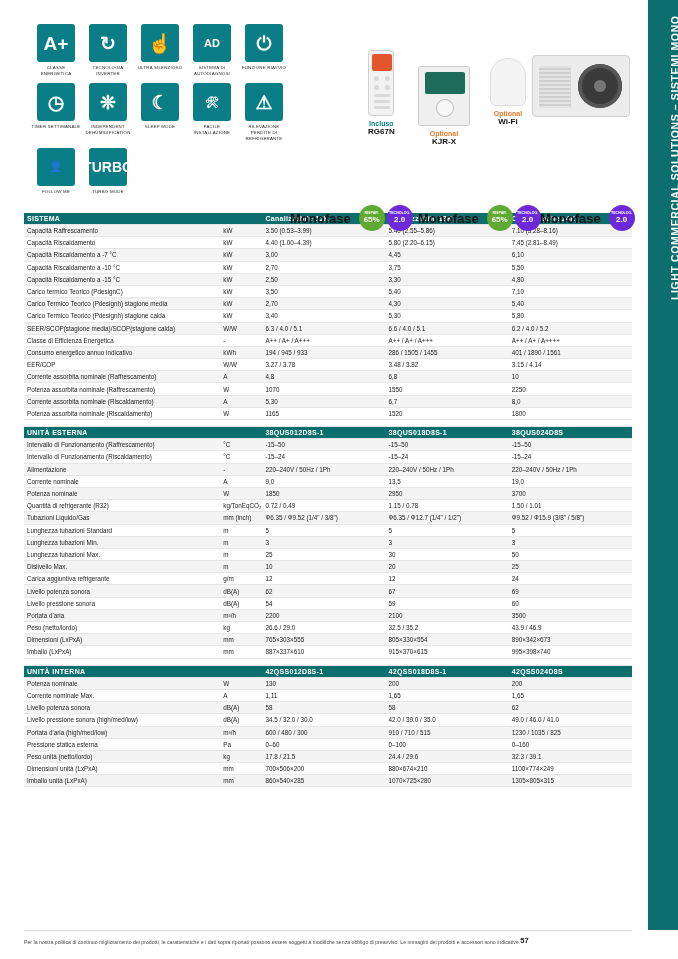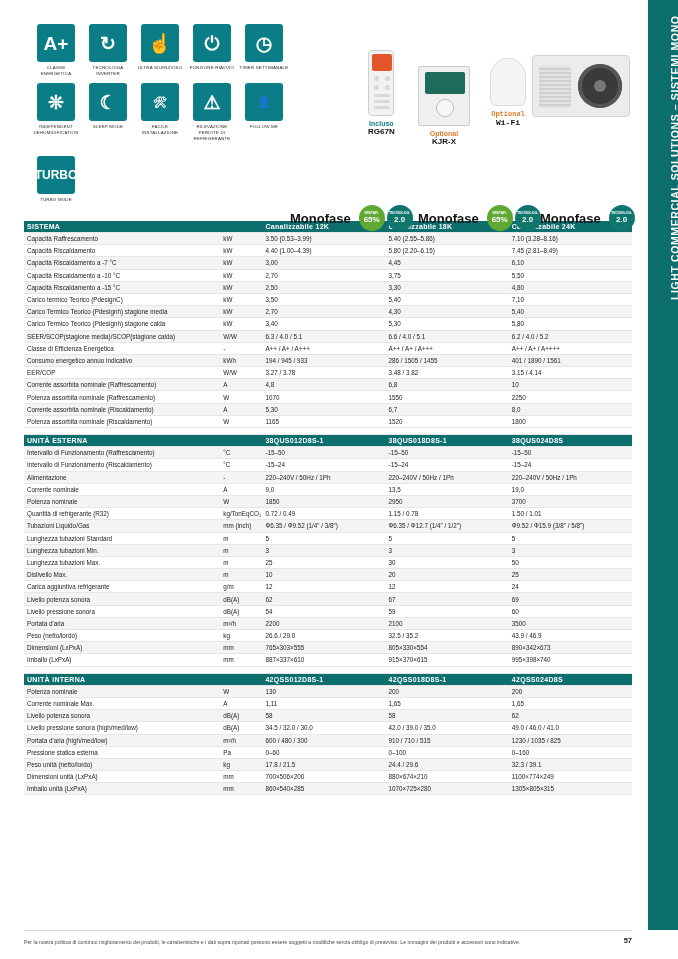--- a/index.html
+++ b/index.html
@@ -165,21 +165,21 @@
     height: 30px;
   }
   .badge-group { position:absolute; display:flex; align-items:center; gap:2px; }
   .badge-circle {
     width: 26px; height: 26px; border-radius: 50%;
     display:flex; flex-direction:column; align-items:center; justify-content:center;
     color:#fff; font-size:5.5px; font-weight:bold; line-height:1.05;
     text-align:center;
   }
   .badge-green { background:#5fa832; }
-  .badge-red { background:#0f766e; }
+  .badge-red { background:#6d28d9; }
   .badge-circle .big { font-size:8px; }
   .mono-lbl { font-size:13px; font-weight:bold; color:#111; }
 
   
   table.spec {
     width: 608px;
     border-collapse: collapse;
     margin-top: 6px;
     font-size: 6.3px;
     table-layout: fixed;
@@ -206,21 +206,21 @@
   tbody tr:nth-child(odd) td { background: #ffffff; }
   .spacer-row td { background:#fff !important; height:7px; border-bottom:none; padding:0; }
 
   
   .footer {
     position: absolute;
     left: 24px;
     bottom: 14px;
     width: 608px;
     display: flex;
-    justify-content: space-between;
+    justify-content: flex-start;
     align-items: flex-end;
     font-size: 5.2px;
     color: #4a4a4a;
   }
   .footer .pg { font-size: 7.5px; font-weight: bold; color:#222; }
   .footer .rule {
     position:absolute; left:0; top:-6px; width:100%; height:1px; background:#d9d9d9;
   }
 </style>
 </head>
@@ -239,20 +239,24 @@
       </div>
       <div class="icon-cell">
         <div class="icon-box" style="font-size: 19px;">↻</div>
         <div class="icon-cap">TECNOLOGIA INVERTER</div>
       </div>
       <div class="icon-cell">
         <div class="icon-box" style="font-size: 19px;">☝</div>
         <div class="icon-cap">ULTRA SILENZIOSO</div>
       </div>
       <div class="icon-cell">
+        <div class="icon-box" style="font-size: 11px;">AD</div>
+        <div class="icon-cap">SISTEMA DI AUTODIAGNOSI</div>
+      </div>
+      <div class="icon-cell">
         <div class="icon-box" style="font-size: 19px;">⏻</div>
         <div class="icon-cap">FUNZIONE RIAVVIO</div>
       </div>
       <div class="icon-cell">
         <div class="icon-box" style="font-size: 19px;">◷</div>
         <div class="icon-cap">TIMER SETTIMANALE</div>
       </div>
       <div class="icon-cell">
         <div class="icon-box" style="font-size: 19px;">❊</div>
         <div class="icon-cap">INDEPENDENT DEHUMIDIFICATION</div>
@@ -267,21 +271,21 @@
       </div>
       <div class="icon-cell">
         <div class="icon-box" style="font-size: 19px;">⚠</div>
         <div class="icon-cap">RILEVAZIONE PERDITE DI REFRIGERANTE</div>
       </div>
       <div class="icon-cell">
         <div class="icon-box" style="font-size: 11px;">👤</div>
         <div class="icon-cap">FOLLOW ME</div>
       </div>
       <div class="icon-cell">
-        <div class="icon-box" style="font-size: 12px; margin-top: 8px;">TURBO</div>
+        <div class="icon-box" style="font-size: 14px;">TURBO</div>
         <div class="icon-cap">TURBO MODE</div>
       </div>
     </div>
 
   <div class="devices">
     <div class="dev" style="left:28px; top:0;">
       <div class="remote">
         <div class="scr"></div>
         <div class="b" style="left:5px;top:25px;width:5px;height:5px;"></div>
         <div class="b" style="left:16px;top:25px;width:5px;height:5px;"></div>
@@ -297,21 +301,21 @@
 
     <div class="dev" style="left:78px; top:16px;">
       <div class="thermostat">
         <div class="scr"></div>
         <div class="dial"></div>
       </div>
       <div class="cap-kind orange">Optional</div>
       <div class="cap-model">KJR-X</div>
     </div>
 
-    <div class="dev" style="left:150px; top:8px;font-family:Liberation Mono, monospace;">
+    <div class="dev" style="left:150px; top:8px;">
       <div class="wifi-dev"></div>
       <div class="cap-kind orange">Optional</div>
       <div class="cap-model">Wi-Fi</div>
     </div>
 
     <div class="dev" style="left:192px; top:5px;">
       <div class="unit-img">
         <div class="grill"></div>
         <div class="fan"></div>
       </div>

